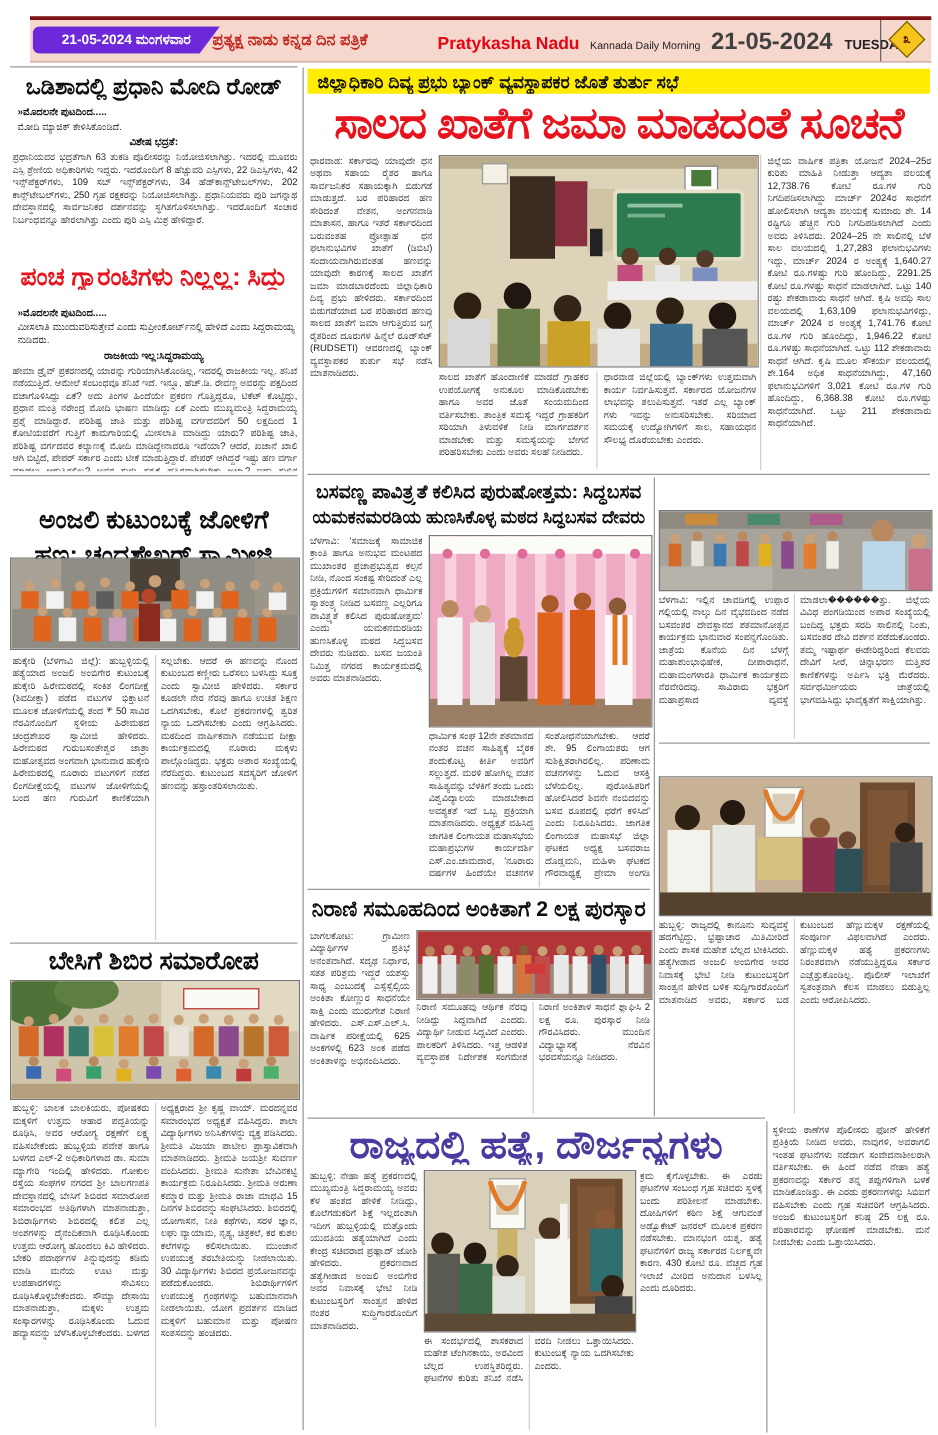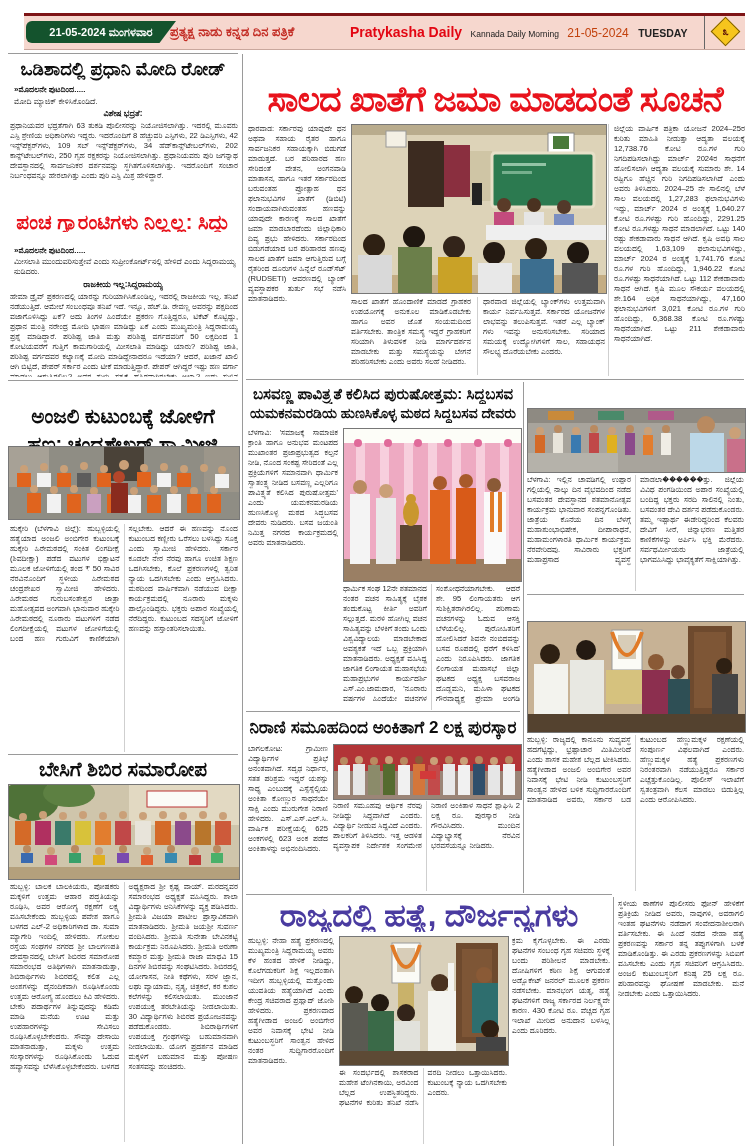--- a/index.html
+++ b/index.html
@@ -2,28 +2,28 @@
 <html><head>
 <meta charset="utf-8">
 <title>Pratykasha Nadu - Page 3</title>
 <style>
   html,body{margin:0;padding:0;background:#ffffff;}
   .page{position:relative;width:750px;height:1148px;background:#fff;overflow:hidden;
         font-family:"Liberation Sans", sans-serif;color:#1b1b1b;}
   
   .masthead{position:absolute;left:24px;top:13px;width:721px;height:33px;background:#f6d7ce;
             border-top:3px solid #7e1416;border-bottom:1px solid #c9a79d;}
-  .date-badge{position:absolute;left:2px;top:5px;width:150px;height:22px;background:#14532d;
+  .date-badge{position:absolute;left:2px;top:5px;width:150px;height:22px;background:#6d28d9;
               color:#fff;font-weight:bold;font-size:11px;line-height:22px;text-align:center;
               border-radius:6px 0 0 6px;clip-path:polygon(0 0,100% 0,89% 100%,0 100%);}
   .tagline{position:absolute;left:146px;top:8px;font-size:13px;font-weight:bold;color:#c22a22;white-space:nowrap;}
   .edition{position:absolute;left:326px;top:7px;white-space:nowrap;}
   .edition .nm{font-size:14px;font-weight:bold;color:#e30613;}
   .edition .sb{font-size:8.5px;color:#222;margin:0 4px;}
-  .edition .dt{font-size:12px;font-weight:normal;color:#c2410c;margin-right:5px;}
+  .edition .dt{font-size:19px;font-weight:bold;color:#404040;margin-right:5px;}
   .edition .dy{font-size:10.5px;font-weight:bold;color:#222;}
   .pageno-cell{position:absolute;right:0;top:0;bottom:0;width:40px;border-left:1.5px solid #666;}
   .diamond{position:absolute;left:10px;top:5px;width:19px;height:19px;background:#f6c51d;
            border:1px solid #7a5b00;transform:rotate(45deg);}
   .diamond span{position:absolute;inset:0;transform:rotate(-45deg);text-align:center;
                 line-height:19px;font-size:11px;font-weight:bold;color:#5b1208;}
   
   .vr{position:absolute;width:0;border-left:1px solid #9a9a9a;}
   .hr{position:absolute;height:0;border-top:1px solid #9a9a9a;}
   
@@ -40,21 +40,21 @@
 </style>
 </head>
 <body>
 
 <div class="page">
 
   <div class="masthead">
     <div class="date-badge">21-05-2024 ಮಂಗಳವಾರ</div>
     <div class="tagline">ಪ್ರತ್ಯಕ್ಷ ನಾಡು ಕನ್ನಡ ದಿನ ಪತ್ರಿಕೆ</div>
     <div class="edition">
-      <span class="nm">Pratykasha Daily</span>
+      <span class="nm">Pratykasha Nadu</span>
       <span class="sb">Kannada Daily Morning</span>
       <span class="dt">21-05-2024</span>
       <span class="dy">TUESDAY</span>
     </div>
     <div class="pageno-cell">
       <div class="diamond">
         <span>೩</span>
       </div>
     </div>
   </div>
@@ -190,20 +190,22 @@
         <rect x="156" y="68" width="12" height="10" fill="#3a8ab0"></rect>
       <circle cx="186" cy="66" r="4" fill="#caa078"></circle>
         <rect x="180" y="70" width="12" height="10" fill="#c03a3a"></rect>
       <circle cx="208" cy="64" r="4" fill="#b98a60"></circle>
         <rect x="202" y="68" width="12" height="10" fill="#4ab06a"></rect>
     </g>
     <rect x="0" y="82" width="230" height="12" fill="#b4a07c"></rect>
   </svg>
   <div class="abs body-txt cols2" style="left:10px;top:882px;width:228px;height:260px;">ಹುಬ್ಬಳ್ಳಿ: ಬಾಲಕ ಬಾಲಕಿಯರು, ಪೋಷಕರು ಮಕ್ಕಳಿಗೆ ಉತ್ತಮ ಆಹಾರ ಪದ್ಧತಿಯನ್ನು ರೂಢಿಸಿ, ಅವರ ಆರೋಗ್ಯ ರಕ್ಷಣೆಗೆ ಲಕ್ಷ್ಯ ವಹಿಸಬೇಕೆಂದು ಹುಬ್ಬಳ್ಳಿಯ ಪವೇಶ ಹಾಗೂ ಬಳಗದ ಎಲ್-2 ಅಧಿಕಾರಿಗಳಾದ ಡಾ. ಸುಮಾ ಮ್ಯಾಗೇರಿ ಇಂದಿಲ್ಲಿ ಹೇಳಿದರು. ಗೋಕುಲ ರಸ್ತೆಯ ಸಂಘಗಳ ನಗರದ ಶ್ರೀ ಬಾಲಗಣಪತಿ ದೇವಸ್ಥಾನದಲ್ಲಿ ಬೇಸಿಗೆ ಶಿಬಿರದ ಸಮಾರೋಪ ಸಮಾರಂಭದ ಅತಿಥಿಗಳಾಗಿ ಮಾತನಾಡುತ್ತಾ, ಶಿಬಿರಾರ್ಥಿಗಳು ಶಿಬಿರದಲ್ಲಿ ಕಲಿತ ಎಲ್ಲ ಅಂಶಗಳನ್ನು ದೈನಂದಿಕವಾಗಿ ರೂಢಿಸಿಕೊಂಡು ಉತ್ತಮ ಆರೋಗ್ಯ ಹೊಂದಲು ಕಿವಿ ಹೇಳಿದರು. ಬೇಕರಿ ಪದಾರ್ಥಗಳ ತಿನ್ನುವುದನ್ನು ಕಡಿಮೆ ಮಾಡಿ ಮನೆಯ ಊಟ ಮತ್ತು ಉಪಹಾರಗಳನ್ನು ಸೇವಿಸಲು ರೂಢಿಸಿಕೊಳ್ಳಬೇಕೆಂದರು. ಸೌಮ್ಯಾ ದೇಸಾಯಿ ಮಾತನಾಡುತ್ತಾ, ಮಕ್ಕಳು ಉತ್ತಮ ಸಂಸ್ಕಾರಗಳನ್ನು ರೂಢಿಸಿಕೊಂಡು ಓದುವ ಹವ್ಯಾಸವನ್ನು ಬೆಳೆಸಿಕೊಳ್ಳಬೇಕೆಂದರು. ಬಳಗದ ಅಧ್ಯಕ್ಷರಾದ ಶ್ರೀ ಕೃಷ್ಣ ವಾಯ್. ಮರದನ್ನವರ ಸಮಾರಂಭದ ಅಧ್ಯಕ್ಷತೆ ವಹಿಸಿದ್ದರು. ಶಾಲಾ ವಿದ್ಯಾರ್ಥಿಗಳು ಅನಿಸಿಕೆಗಳನ್ನು ವ್ಯಕ್ತ ಪಡಿಸಿದರು. ಶ್ರೀಮತಿ ವಿಜಯಾ ಪಾಟೀಲ ಪ್ರಾಸ್ತಾವಿಕವಾಗಿ ಮಾತನಾಡಿದರು. ಶ್ರೀಮತಿ ಜಯಶ್ರೀ ಸುವರ್ಣ ವಂದಿಸಿದರು. ಶ್ರೀಮತಿ ಸುನೇತಾ ಬೇವಿನಕಟ್ಟಿ ಕಾರ್ಯಕ್ರಮ ನಿರೂಪಿಸಿದರು. ಶ್ರೀಮತಿ ಅರುಣಾ ಕಮ್ಮಾರ ಮತ್ತು ಶ್ರೀಮತಿ ರಾಜಾ ಮಾಧವಿ 15 ದಿನಗಳ ಶಿಬಿರವನ್ನು ಸಂಘಟಿಸಿದರು. ಶಿಬಿರದಲ್ಲಿ ಯೋಗಾಸನ, ನೀತಿ ಕಥೆಗಳು, ಸರಳ ಜ್ಞಾನ, ಲಘು ವ್ಯಾಯಾಮ, ನೃತ್ಯ, ಚಿತ್ರಕಲೆ, ಕರ ಕುಶಲ ಕಲೆಗಳನ್ನು ಕಲಿಸಲಾಯಿತು. ಮುಂಜಾನೆ ಉಪಯುಕ್ತ ತರಬೇತಿಯನ್ನು ನೀಡಲಾಯಿತು. 30 ವಿದ್ಯಾರ್ಥಿಗಳು ಶಿಬಿರದ ಪ್ರಯೋಜನವನ್ನು ಪಡೆದುಕೊಂಡರು. ಶಿಬಿರಾರ್ಥಿಗಳಿಗೆ ಉಪಯುಕ್ತ ಗ್ರಂಥಗಳನ್ನು ಬಹುಮಾನವಾಗಿ ನೀಡಲಾಯಿತು. ಯೋಗ ಪ್ರದರ್ಶನ ಮಾಡಿದ ಮಕ್ಕಳಿಗೆ ಬಹುಮಾನ ಮತ್ತು ಪೋಷಣ ಸಂತಸವನ್ನು ಹಂಚಿದರು.</div>
 
+  <div class="abs" style="left:246px;top:55px;width:498px;height:20px;background:#ffec00;
+       font-size:14px;font-weight:bold;line-height:20px;padding-left:8px;box-sizing:border-box;color:#111;">ಜಿಲ್ಲಾಧಿಕಾರಿ ದಿವ್ಯ ಪ್ರಭು ಬ್ಯಾಂಕ್ ವ್ಯವಸ್ಥಾಪಕರ ಜೊತೆ ತುರ್ತು ಸಭೆ</div>
   <div class="abs hl hl-red" style="left:246px;top:77px;width:498px;height:44px;font-size:35px;line-height:44px;letter-spacing:-1px;">ಸಾಲದ ಖಾತೆಗೆ ಜಮಾ ಮಾಡದಂತೆ ಸೂಚನೆ</div>
 
   <div class="abs body-txt" style="left:248px;top:124px;width:98px;height:252px;">ಧಾರವಾಡ: ಸರ್ಕಾರವು ಯಾವುದೇ ಧನ ಅಥವಾ ಸಹಾಯ ರೈತರ ಹಾಗೂ ಸಾರ್ವಜನಿಕರ ಸಹಾಯಕ್ಕಾಗಿ ಬಿಡುಗಡೆ ಮಾಡುತ್ತದೆ. ಬರ ಪರಿಹಾರದ ಹಣ ಸೇರಿದಂತೆ ವೇತನ, ಅಂಗನವಾಡಿ ಮಾತಾಸನ, ಹಾಗೂ ಇತರೆ ಸರ್ಕಾರದಿಂದ ಬರುವಂತಹ ಪ್ರೋತ್ಸಾಹ ಧನ ಫಲಾನುಭವಿಗಳ ಖಾತೆಗೆ (ಡಿಬಿಟಿ) ಸಂದಾಯವಾಗಿರುವಂತಹ ಹಣವನ್ನು ಯಾವುದೇ ಕಾರಣಕ್ಕೆ ಸಾಲದ ಖಾತೆಗೆ ಜಮಾ ಮಾಡಬಾರದೆಂದು ಜಿಲ್ಲಾಧಿಕಾರಿ ದಿವ್ಯ ಪ್ರಭು ಹೇಳಿದರು. ಸರ್ಕಾರದಿಂದ ಬಿಡುಗಡೆಯಾದ ಬರ ಪರಿಹಾರದ ಹಣವು ಸಾಲದ ಖಾತೆಗೆ ಜಮಾ ಆಗುತ್ತಿರುವ ಬಗ್ಗೆ ರೈತರಿಂದ ದೂರುಗಳ ಹಿನ್ನೆಲೆ ರೂಡ್‌ಸೆಟ್ (RUDSETI) ಆವರಣದಲ್ಲಿ ಬ್ಯಾಂಕ್ ವ್ಯವಸ್ಥಾಪಕರ ತುರ್ತು ಸಭೆ ನಡೆಸಿ ಮಾತನಾಡಿದರು.</div>
 
   <svg class="photo abs" style="left:351px;top:124px;" width="254" height="168" viewBox="0 0 254 168">
     <rect width="254" height="168" fill="#ddd3b8"></rect>
     <rect x="0" y="0" width="254" height="10" fill="#b9ac8d"></rect>
     <rect x="196" y="8" width="26" height="20" fill="#fff" stroke="#888"></rect>
     <rect x="201" y="11" width="16" height="13" fill="#4a7a3a"></rect>
     <rect x="34" y="6" width="20" height="16" fill="#f4f0e4" stroke="#999"></rect>

